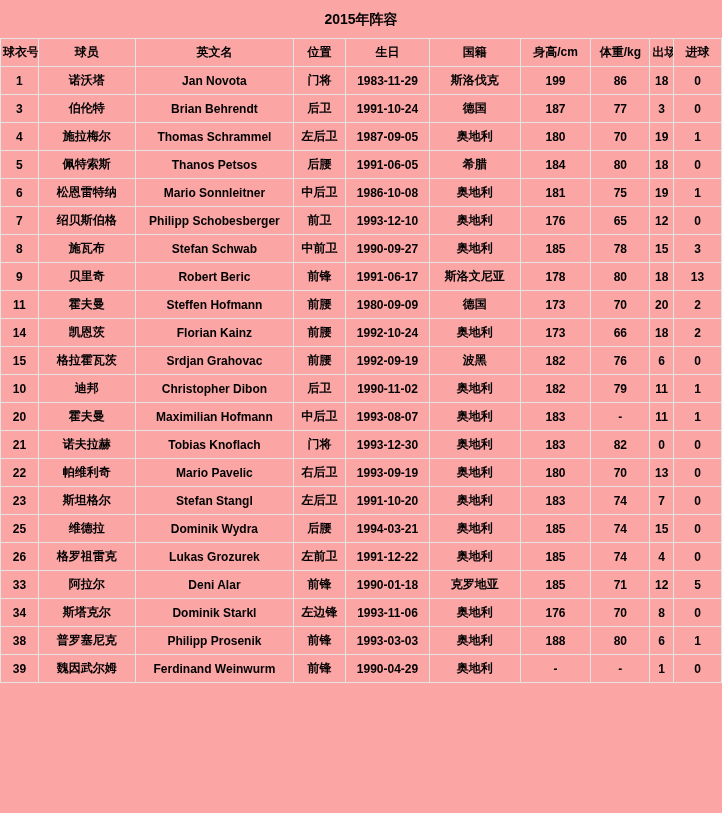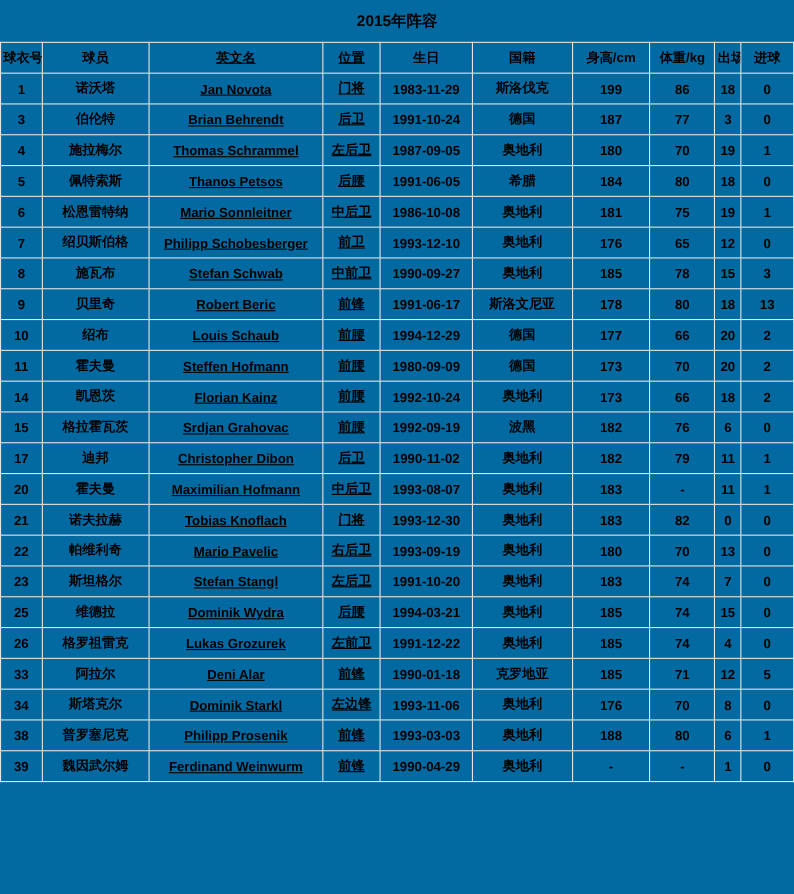--- a/index.html
+++ b/index.html
@@ -5,21 +5,21 @@
   * { box-sizing: border-box; }
   html, body {
     margin: 0;
     padding: 0;
     background: #ffffff;
     font-family: "Liberation Sans", "DejaVu Sans", sans-serif;
   }
   .page {
     width: 722px;
     height: 813px;
-    background: #0369a1;
+    background: #fca5a5;
     overflow: hidden;
   }
   .title {
     width: 722px;
     text-align: center;
     font-size: 14px;
     font-weight: bold;
     color: #000000;
     line-height: 20px;
     padding-top: 9px;
@@ -38,22 +38,22 @@
     vertical-align: middle;
     font-size: 12px;
     font-weight: bold;
     color: #000000;
     white-space: nowrap;
     overflow: hidden;
   }
   
   .c0 { width: 37px; }
   .c1 { width: 95px; }
-  .c2 { width: 155px; text-decoration: underline; }
-  .c3 { width: 51px; text-decoration: underline; }
+  .c2 { width: 155px; }
+  .c3 { width: 51px; }
   .c4 { width: 82px; }
   .c5 { width: 89px; }
   .c6 { width: 69px; margin-top: 24px; }
   .c7 { width: 58px; }
   .c8 { width: 23px; }
   .c9 { width: 47px; }
 </style>
 </head>
 <body>
 
@@ -166,32 +166,20 @@
           <td class="c2">Robert Beric</td>
           <td class="c3">前锋</td>
           <td class="c4">1991-06-17</td>
           <td class="c5">斯洛文尼亚</td>
           <td class="c6">178</td>
           <td class="c7">80</td>
           <td class="c8">18</td>
           <td class="c9">13</td>
         </tr>
         <tr>
-          <td class="c0">10</td>
-          <td class="c1">绍布</td>
-          <td class="c2">Louis Schaub</td>
-          <td class="c3">前腰</td>
-          <td class="c4">1994-12-29</td>
-          <td class="c5">德国</td>
-          <td class="c6">177</td>
-          <td class="c7">66</td>
-          <td class="c8">20</td>
-          <td class="c9">2</td>
-        </tr>
-        <tr>
           <td class="c0">11</td>
           <td class="c1">霍夫曼</td>
           <td class="c2">Steffen Hofmann</td>
           <td class="c3">前腰</td>
           <td class="c4">1980-09-09</td>
           <td class="c5">德国</td>
           <td class="c6">173</td>
           <td class="c7">70</td>
           <td class="c8">20</td>
           <td class="c9">2</td>
@@ -214,21 +202,21 @@
           <td class="c2">Srdjan Grahovac</td>
           <td class="c3">前腰</td>
           <td class="c4">1992-09-19</td>
           <td class="c5">波黑</td>
           <td class="c6">182</td>
           <td class="c7">76</td>
           <td class="c8">6</td>
           <td class="c9">0</td>
         </tr>
         <tr>
-          <td class="c0">17</td>
+          <td class="c0">10</td>
           <td class="c1">迪邦</td>
           <td class="c2">Christopher Dibon</td>
           <td class="c3">后卫</td>
           <td class="c4">1990-11-02</td>
           <td class="c5">奥地利</td>
           <td class="c6">182</td>
           <td class="c7">79</td>
           <td class="c8">11</td>
           <td class="c9">1</td>
         </tr>

